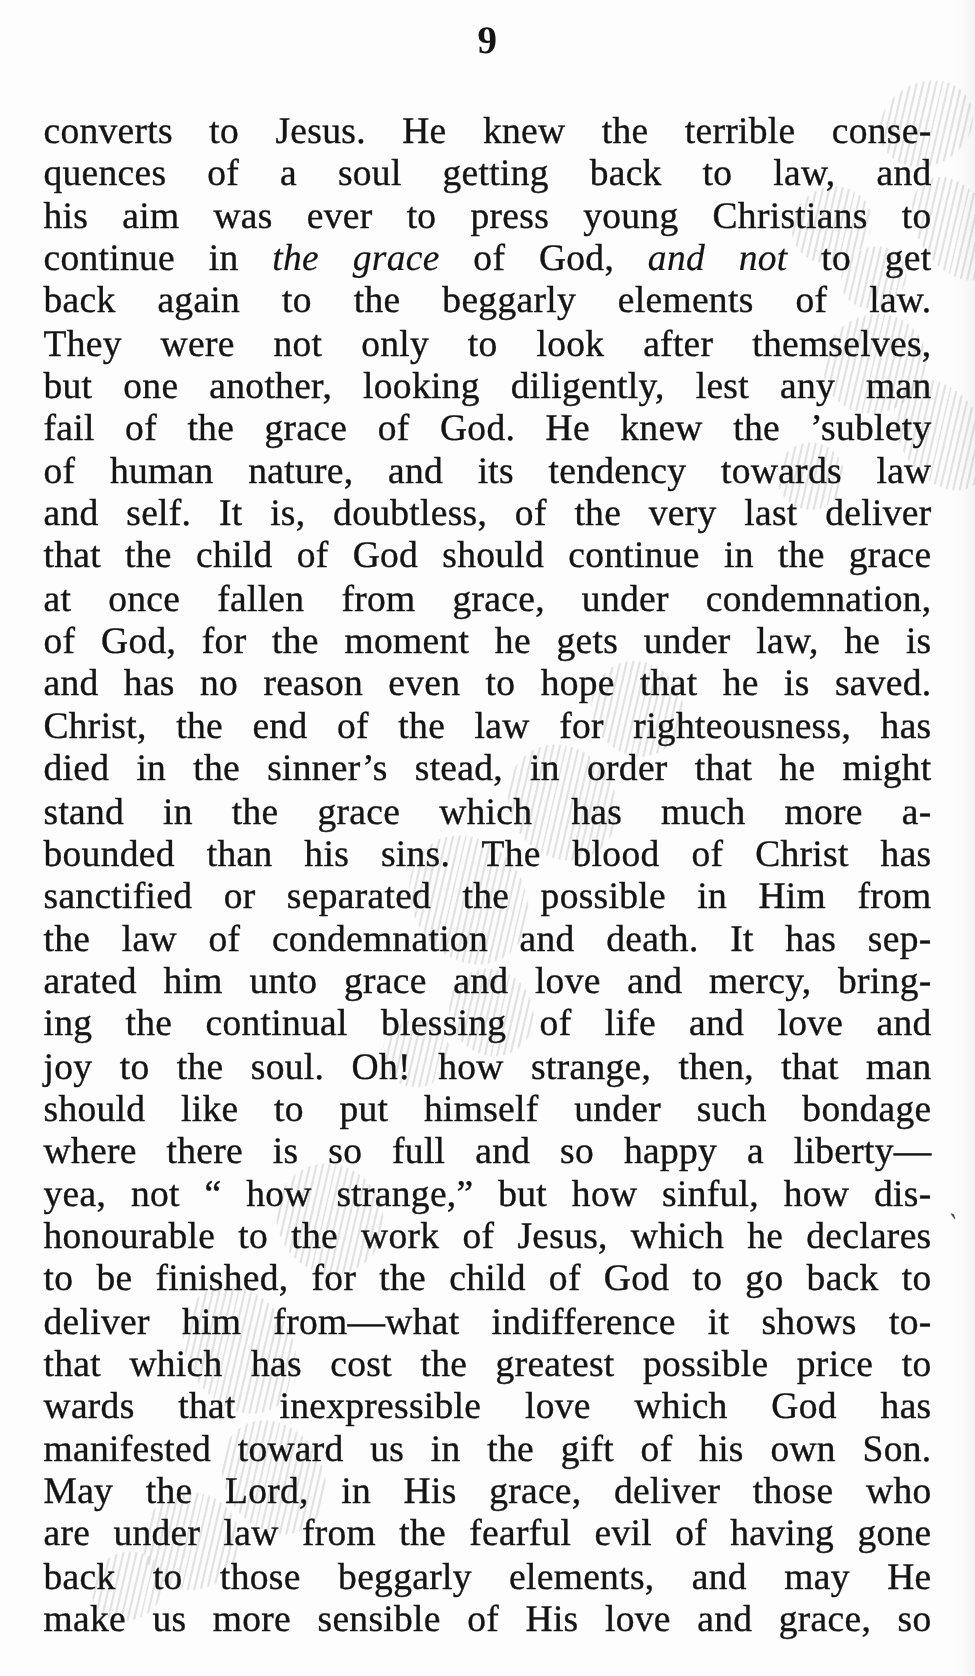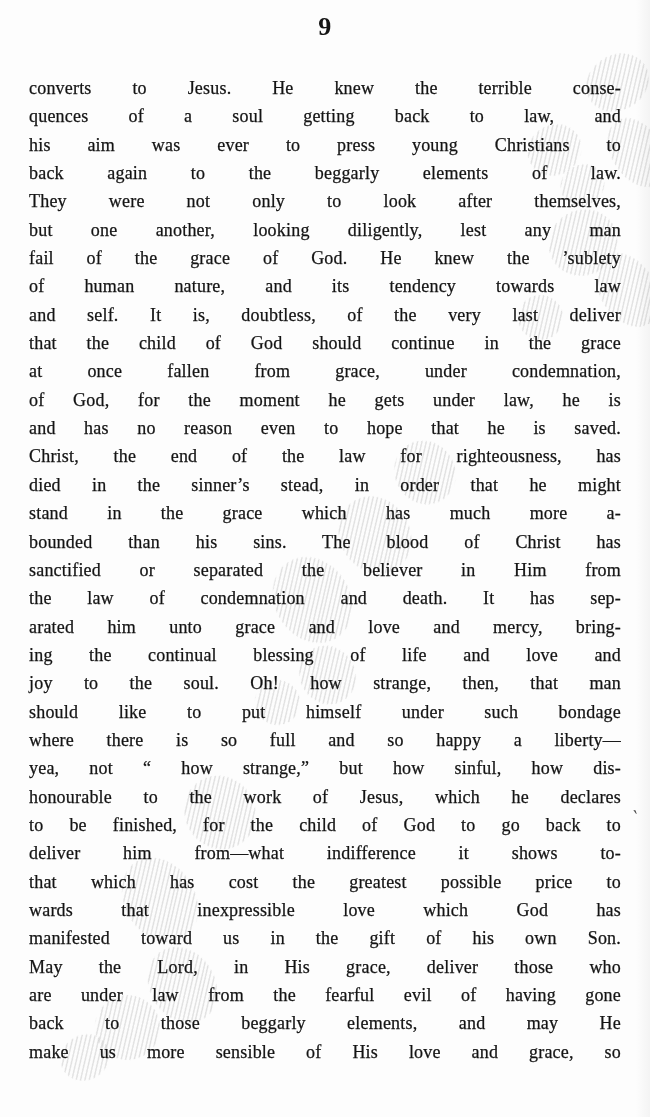--- a/index.html
+++ b/index.html
@@ -36,21 +36,21 @@
   }
   .text-block {
     position: absolute;
     top: 74px;
     left: 29px;
     width: 592px;
   }
   .line {
     text-align: justify;
     text-align-last: justify;
-    font-size: 18px;
+    font-size: 25px;
     line-height: 28.35px;
     height: 28.35px;
     white-space: nowrap;        
     letter-spacing: 0.2px;
     -webkit-text-stroke: 0.25px #141414;
   }
   .line em {
     font-style: italic;
     -webkit-text-stroke: 0.15px #141414;
   }
@@ -102,35 +102,36 @@
     <div class="blob" style="left:95px;  top:995px; width:65px; height:65px;"></div>
     <div class="blob" style="left:60px;  top:1035px; width:50px; height:45px;"></div>
   </div>
 
   <div class="page-number">9</div>
 
   <div class="text-block" id="text-block">
       <div class="line">converts to Jesus.  He knew the terrible conse-</div>
       <div class="line">quences of a soul getting back to law, and</div>
       <div class="line">his aim was ever to press young Christians to</div>
+      <div class="line">continue in <em>the grace</em> of God, <em>and not</em> to get</div>
       <div class="line">back again to the beggarly elements of law.</div>
       <div class="line">They were not only to look after themselves,</div>
       <div class="line">but one another, looking diligently, lest any man</div>
       <div class="line">fail of the grace of God.  He knew the ’sublety</div>
       <div class="line">of human nature, and its tendency towards law</div>
       <div class="line">and self.  It is, doubtless, of the very last deliver</div>
       <div class="line">that the child of God should continue in the grace</div>
       <div class="line">at once fallen from grace, under condemnation,</div>
       <div class="line">of God, for the moment he gets under law, he is</div>
       <div class="line">and has no reason even to hope that he is saved.</div>
       <div class="line">Christ, the end of the law for righteousness, has</div>
       <div class="line">died in the sinner’s stead, in order that he might</div>
       <div class="line">stand in the grace which has much more a-</div>
       <div class="line">bounded than his sins.  The blood of Christ has</div>
-      <div class="line">sanctified or separated the believer in Him from</div>
+      <div class="line">sanctified or separated the possible in Him from</div>
       <div class="line">the law of condemnation and death.  It has sep-</div>
       <div class="line">arated him unto grace and love and mercy, bring-</div>
       <div class="line">ing the continual blessing of life and love and</div>
       <div class="line">joy to the soul.  Oh! how strange, then, that man</div>
       <div class="line">should like to put himself under such bondage</div>
       <div class="line">where there is so full and so happy a liberty—</div>
       <div class="line">yea, not “ how strange,” but how sinful, how dis-</div>
       <div class="line">honourable to the work of Jesus, which he declares</div>
       <div class="line">to be finished, for the child of God to go back to</div>
       <div class="line">deliver him from—what indifference it shows to-</div>

